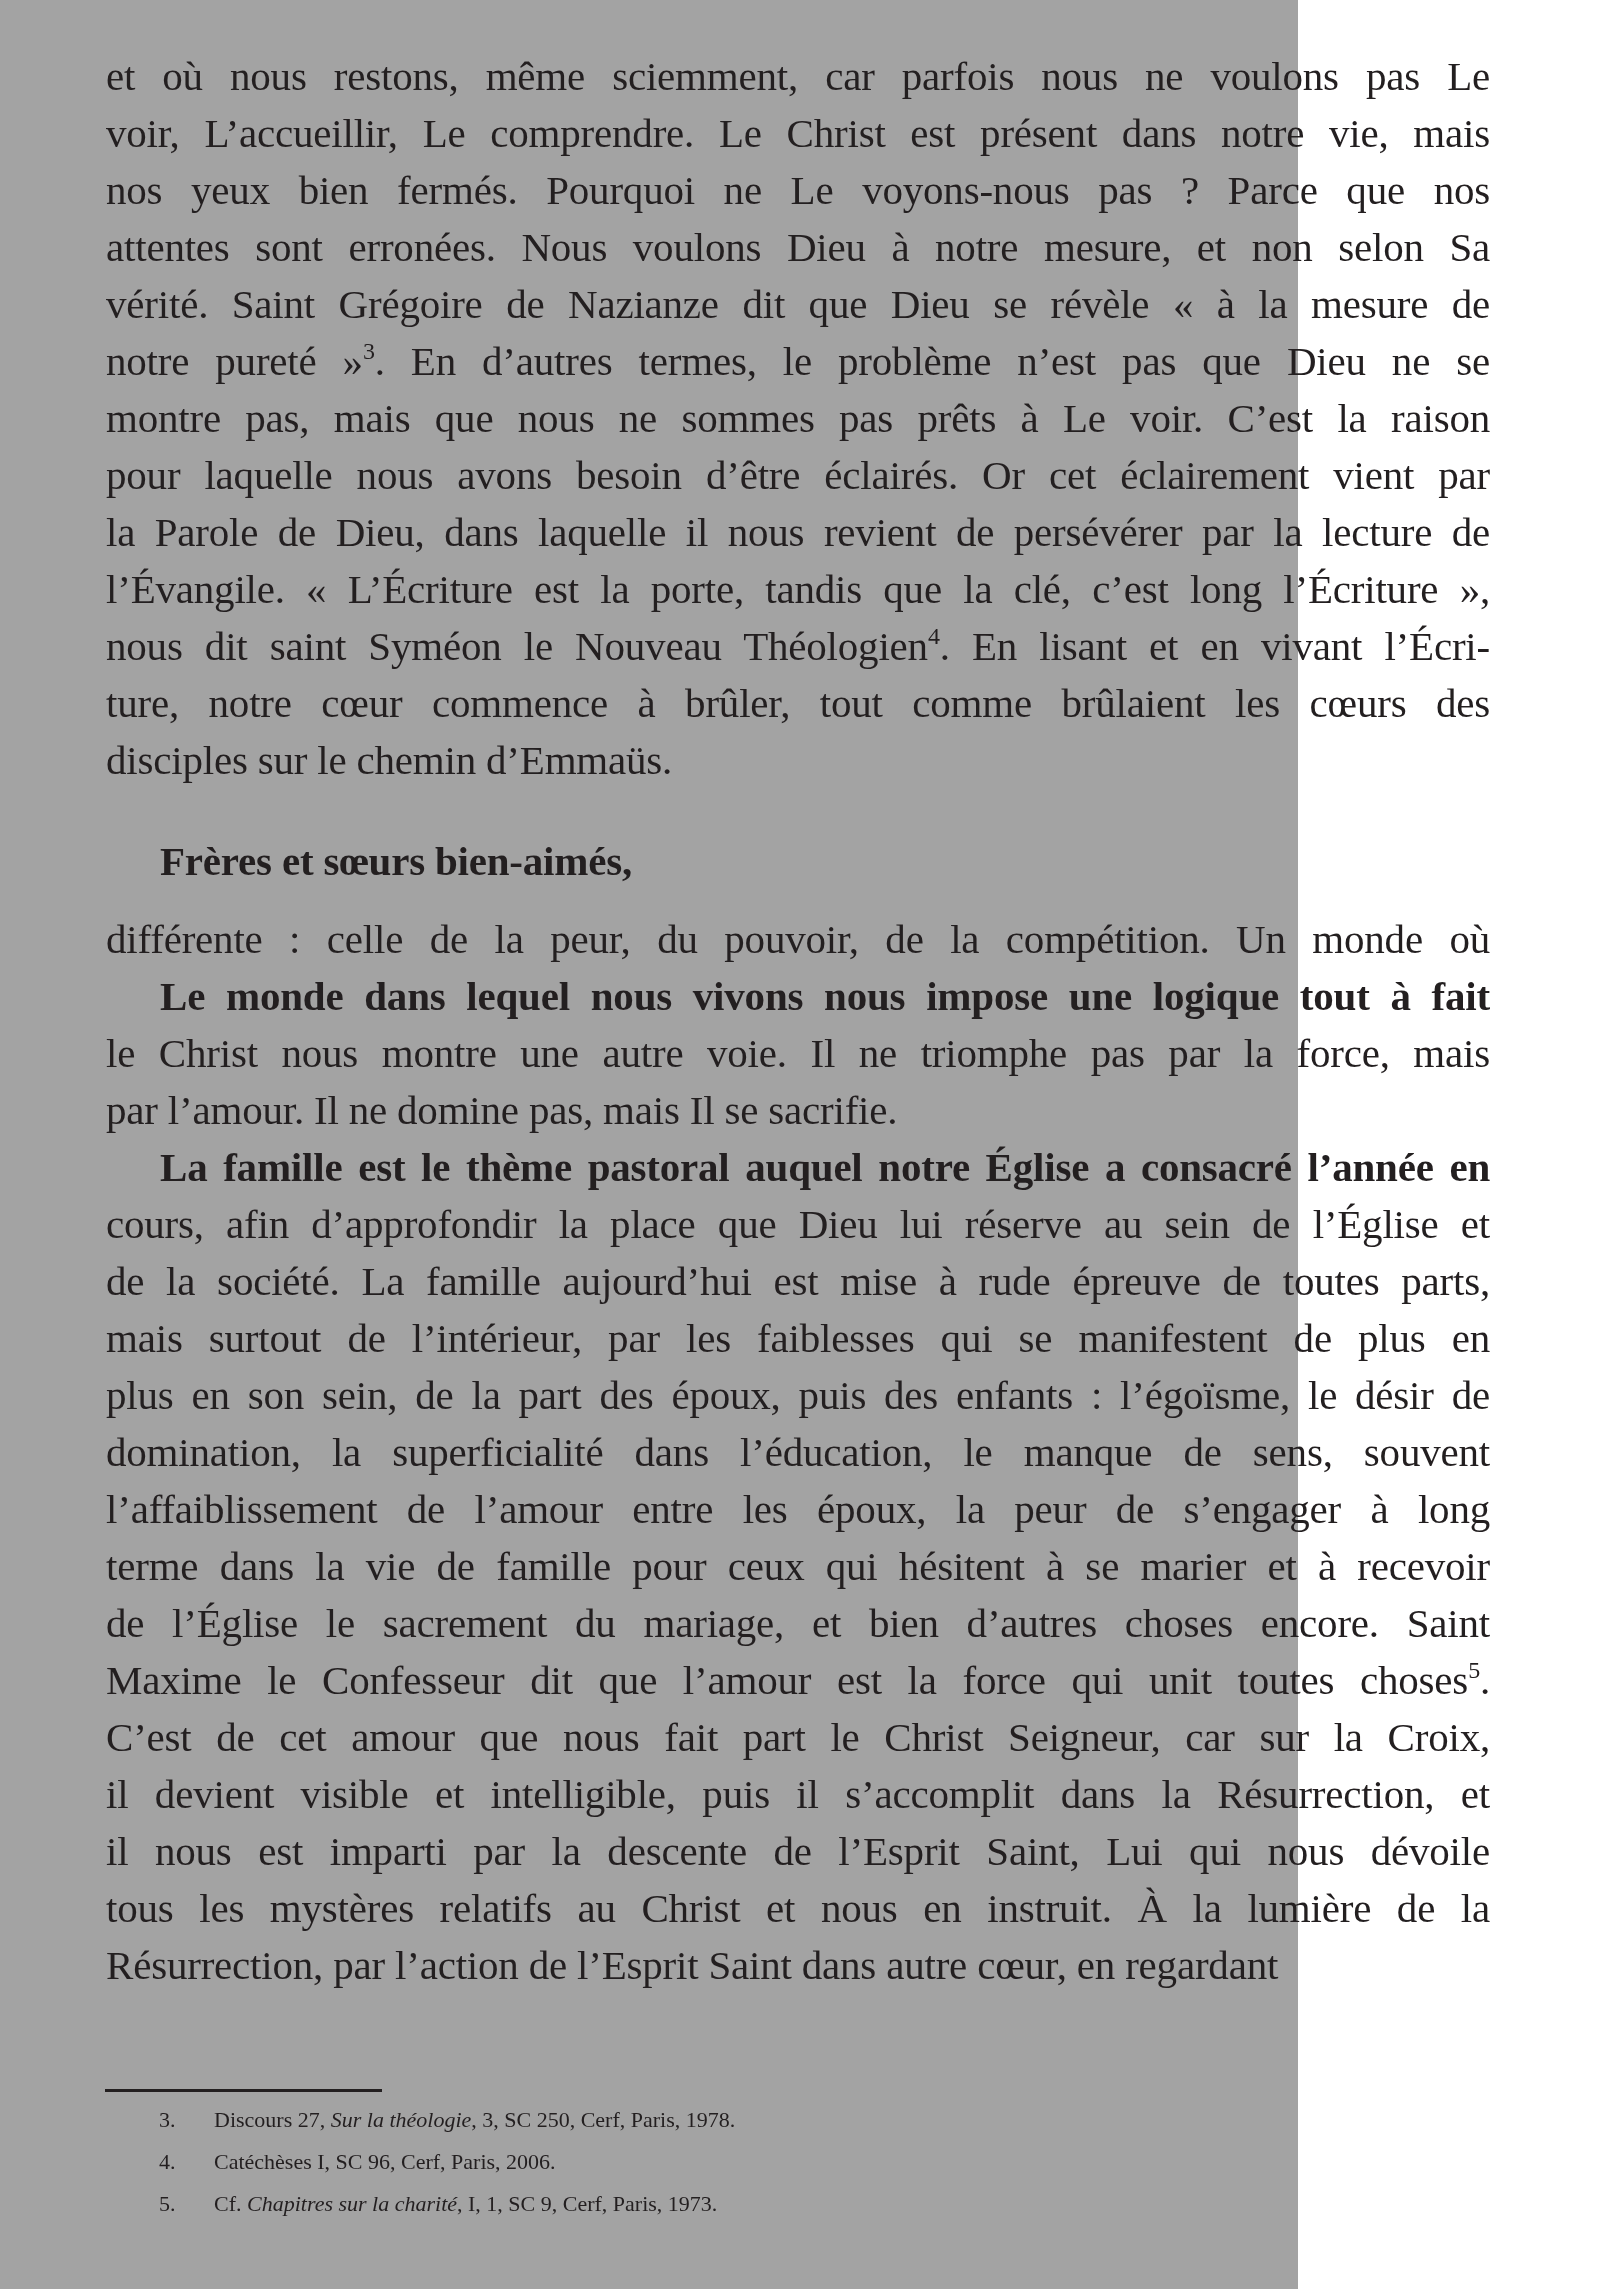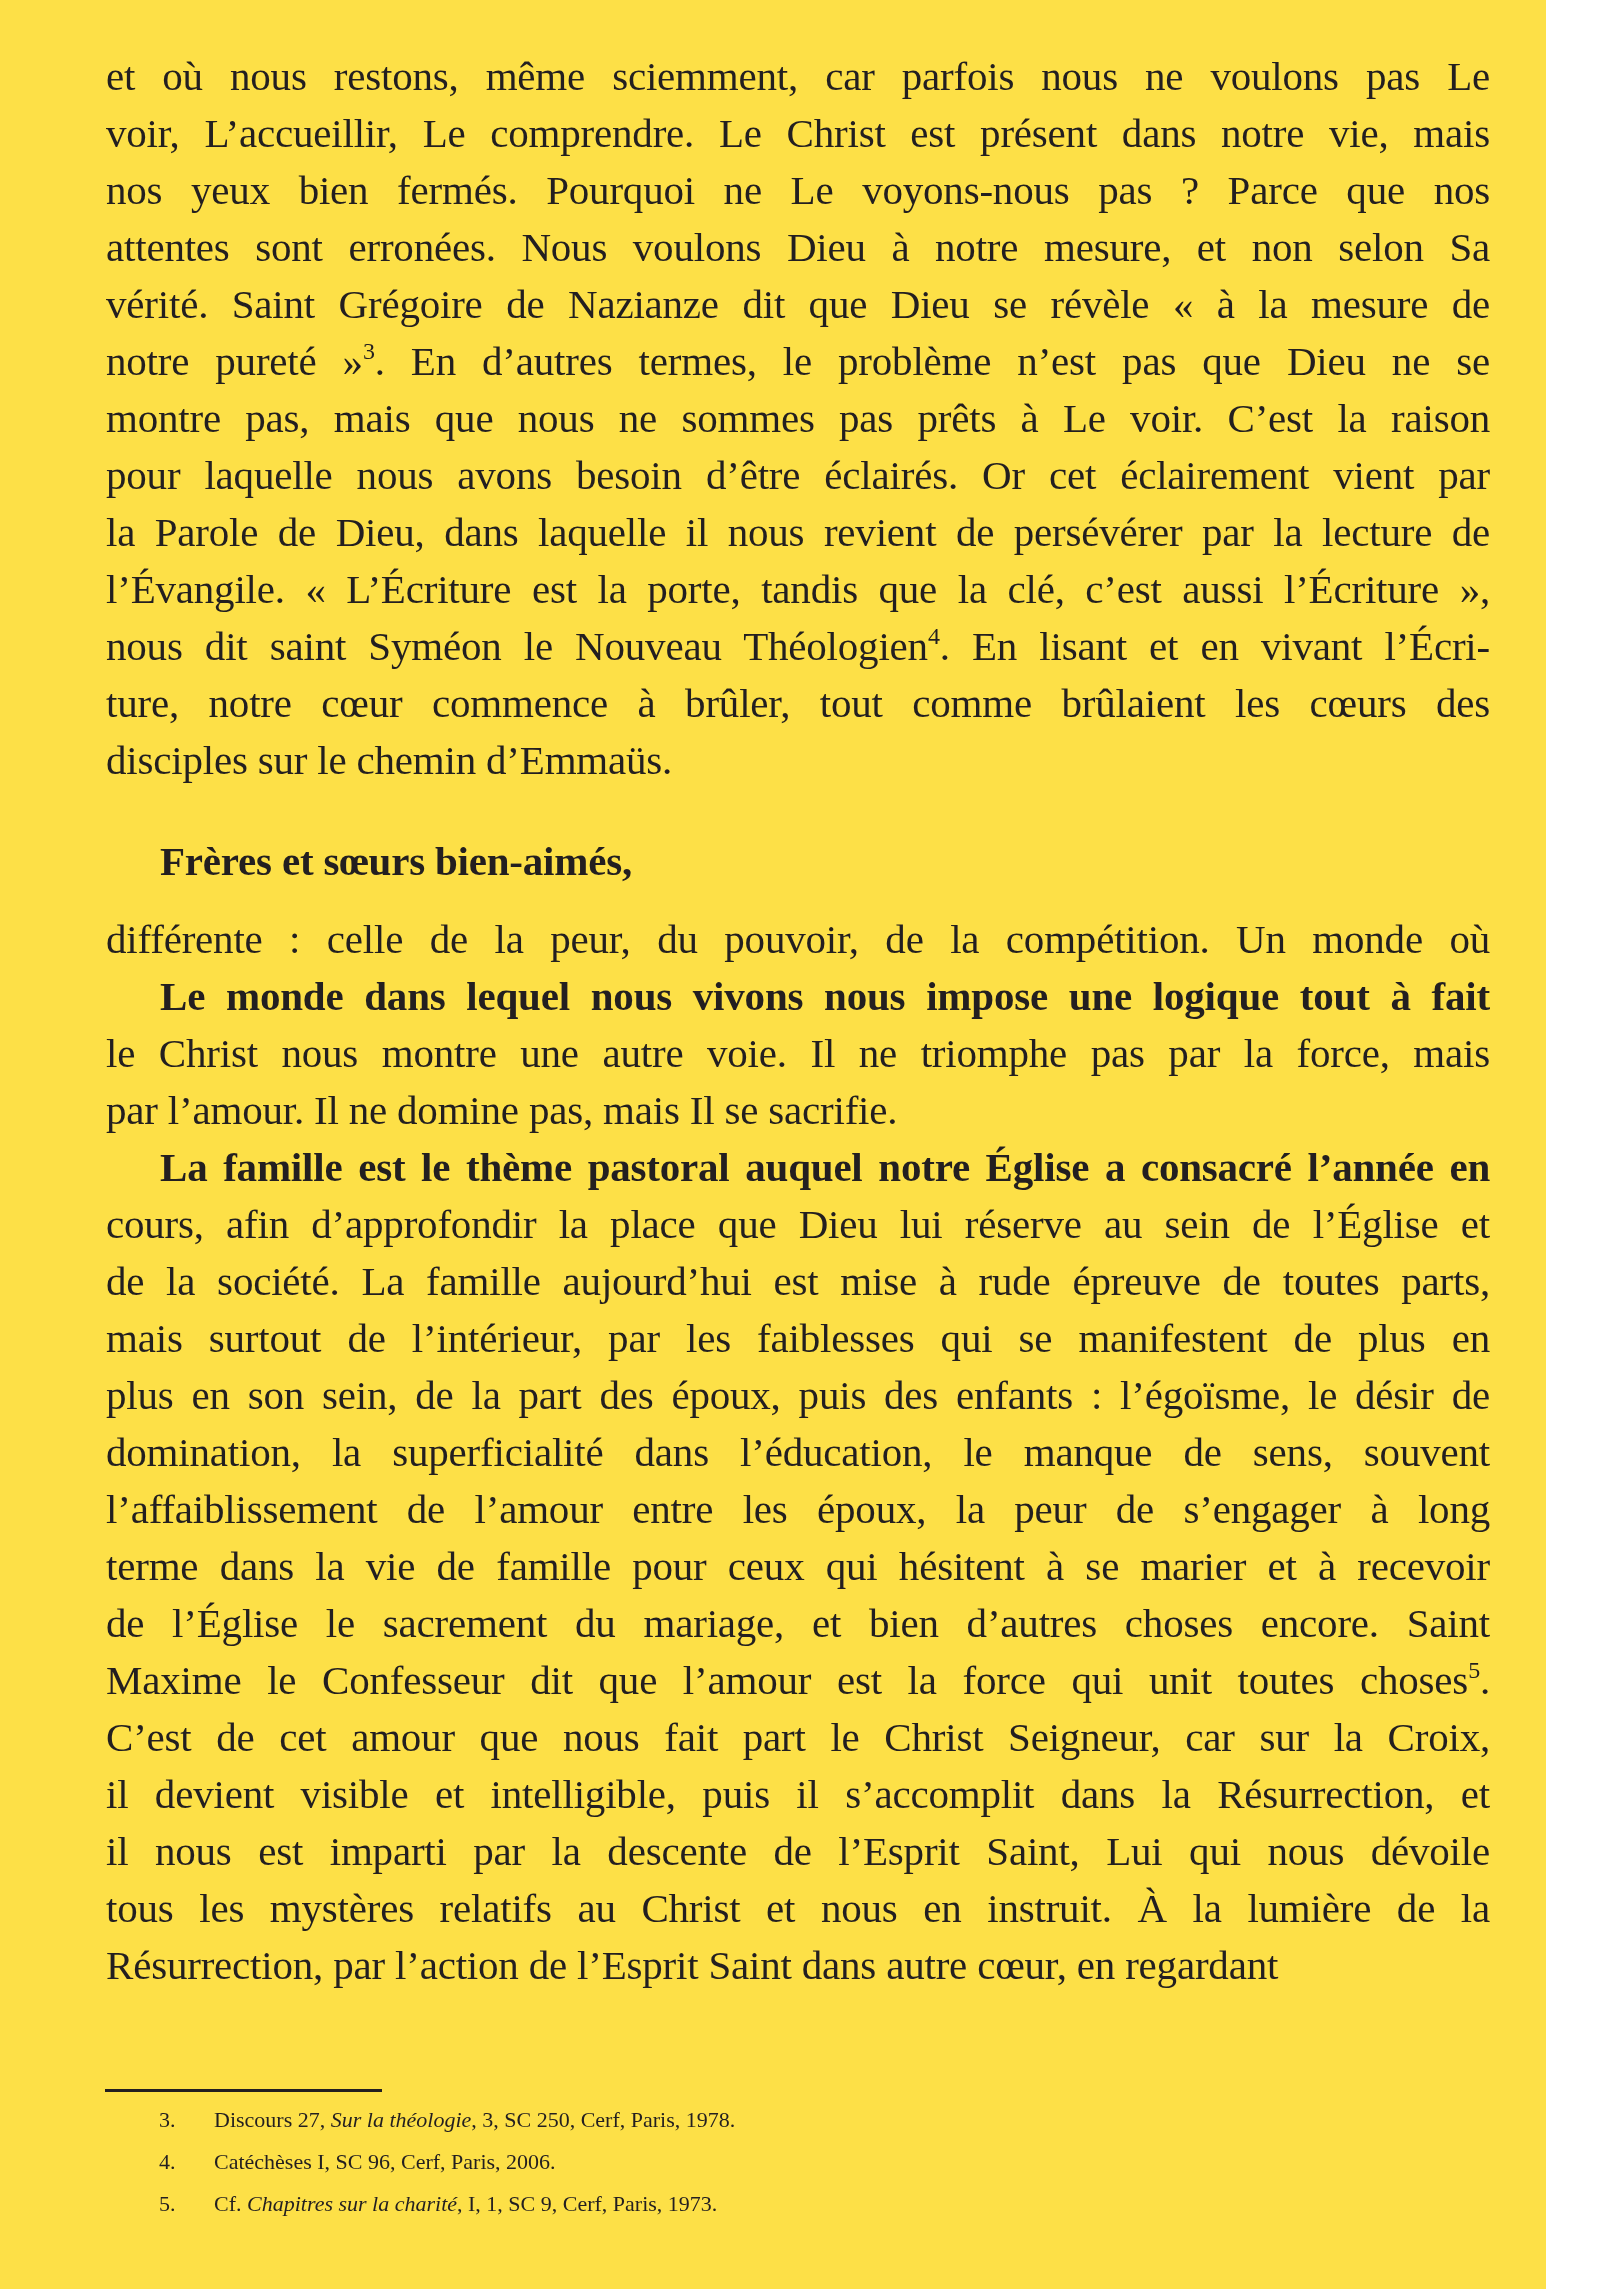--- a/index.html
+++ b/index.html
@@ -1,19 +1,19 @@
 <!DOCTYPE html>
 <html style="font-size:14.8px"><head>
 <meta charset="utf-8">
 <style>
   html, body { margin: 0; padding: 0; background: #ffffff; }
   body { width: 1614px; height: 2290px; position: relative; overflow: hidden; }
   .page {
-    position: absolute; left: 0; top: 0; width: 1546px; height: 2290px;
-    background: #fde047; color: #231f20;
+    position: absolute; left: 0; top: 0; width: 1298px; height: 2290px;
+    background: #a3a3a3; color: #231f20;
     font-family: "Liberation Serif", "DejaVu Serif", serif;
   }
   .body-text {
     position: absolute; left: 106px; top: 48px; width: 1384px;
     font-size: 41px; line-height: 57px;
   }
   .para { margin: 0; }
   .line {
     display: block; white-space: nowrap; height: 57px;
     text-align: justify; text-align-last: justify;
@@ -44,21 +44,21 @@
     <div class="para">
         <span class="line">et où nous restons, même sciemment, car parfois nous ne voulons pas Le</span>
         <span class="line">voir, L’accueillir, Le comprendre. Le Christ est présent dans notre vie, mais</span>
         <span class="line">nos yeux bien fermés. Pourquoi ne Le voyons-nous pas ? Parce que nos</span>
         <span class="line">attentes sont erronées. Nous voulons Dieu à notre mesure, et non selon Sa</span>
         <span class="line">vérité. Saint Grégoire de Nazianze dit que Dieu se révèle « à la mesure de</span>
         <span class="line">notre pureté »<sup class="fn-ref">3</sup>. En d’autres termes, le problème n’est pas que Dieu ne se</span>
         <span class="line">montre pas, mais que nous ne sommes pas prêts à Le voir. C’est la raison</span>
         <span class="line">pour laquelle nous avons besoin d’être éclairés. Or cet éclairement vient par</span>
         <span class="line">la Parole de Dieu, dans laquelle il nous revient de persévérer par la lecture de</span>
-        <span class="line">l’Évangile. « L’Écriture est la porte, tandis que la clé, c’est aussi l’Écriture »,</span>
+        <span class="line">l’Évangile. « L’Écriture est la porte, tandis que la clé, c’est long l’Écriture »,</span>
         <span class="line">nous dit saint Syméon le Nouveau Théologien<sup class="fn-ref">4</sup>. En lisant et en vivant l’Écri-</span>
         <span class="line">ture, notre cœur commence à brûler, tout comme brûlaient les cœurs des</span>
         <span class="line last">disciples sur le chemin d’Emmaüs.</span>
       </div>
     <div class="gap-after-para1"></div>
     <div class="para">
         <span class="line indent last">Frères et sœurs bien-aimés,</span>
       </div>
     <div class="gap-after-salutation"></div>
     <div class="para">

